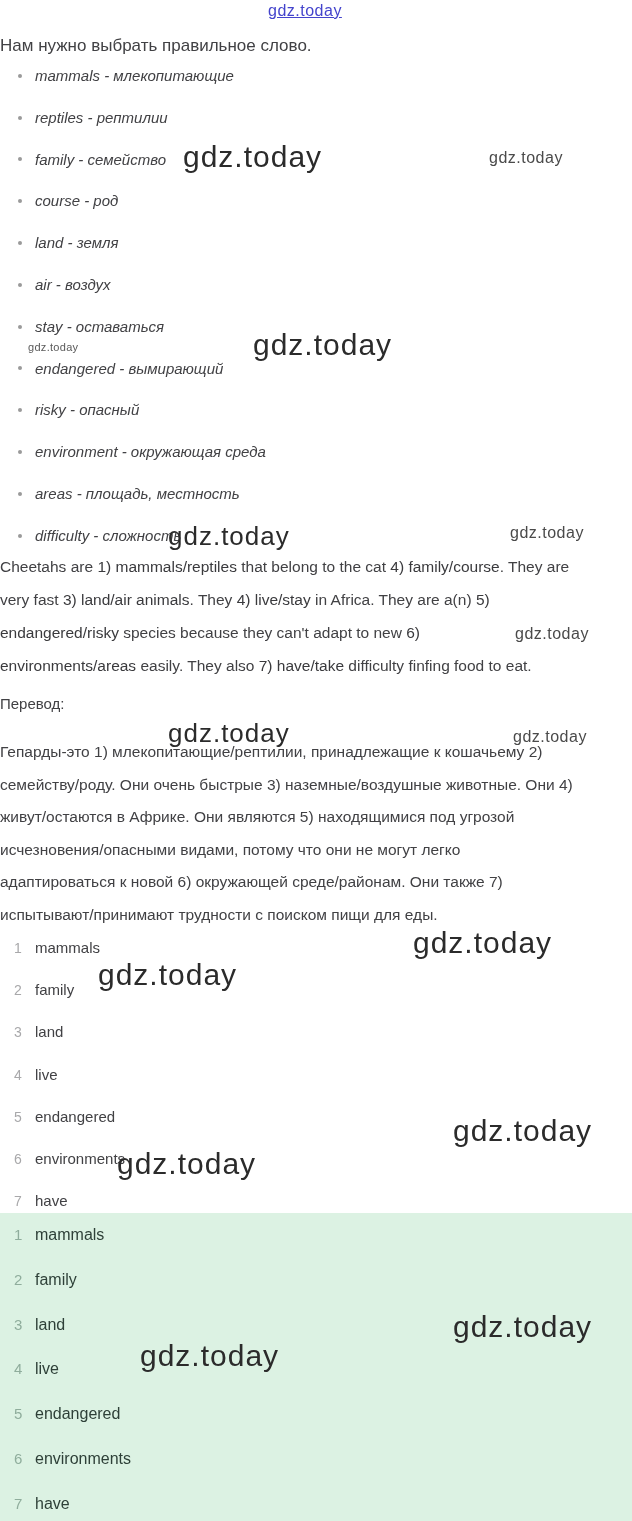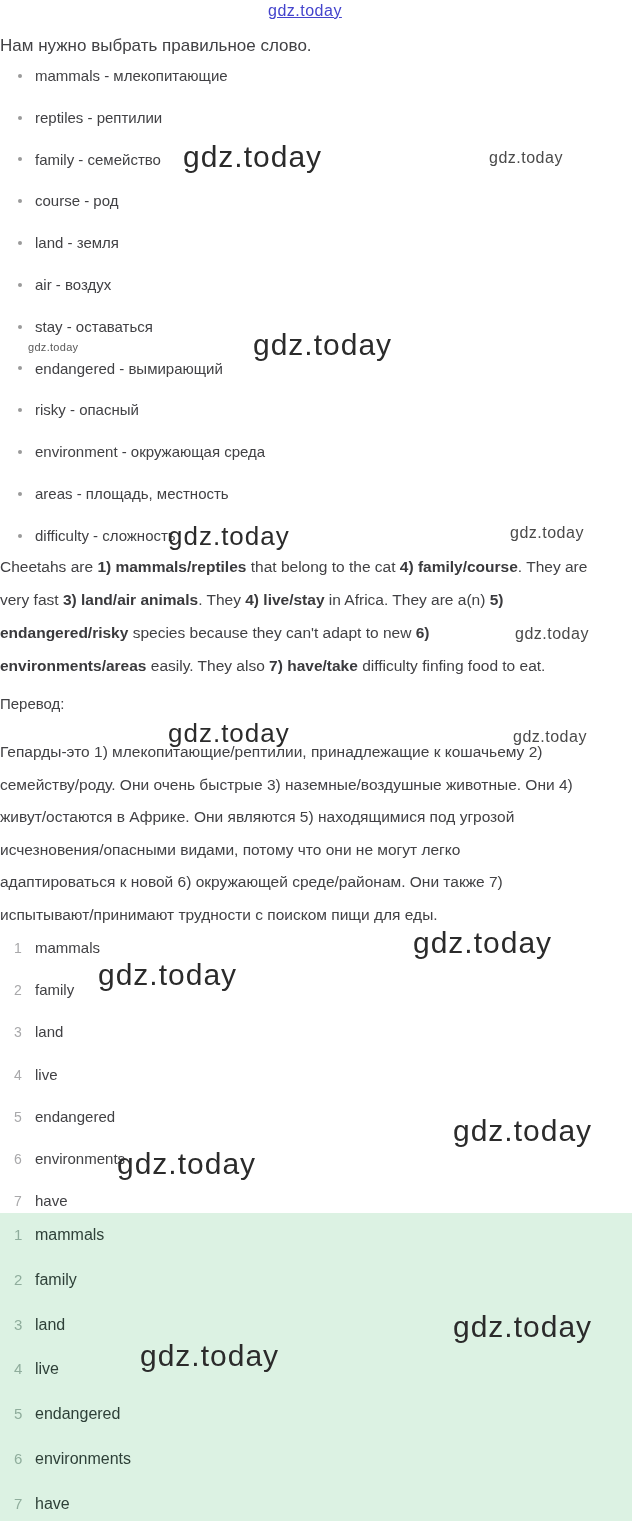--- a/index.html
+++ b/index.html
@@ -12,28 +12,28 @@
   .wm-lg { font-size:30px; line-height:34px; }
   .wm-md { font-size:26px; line-height:28px; }
   .wm-sm { font-size:16px; line-height:17px; color:#4a4a4a; letter-spacing:0.5px; }
   .wm-xs { font-size:11px; line-height:12px; color:#5a5a5a; letter-spacing:0.3px; }
   .wm-header { font-size:16px; line-height:18px; color:#4444cc; letter-spacing:0.5px; text-decoration:underline; cursor:pointer; }
 
   
   .intro { position:absolute; left:0; top:37px; font-size:17px; line-height:17px; }
 
   
-  .vocab { position:absolute; left:0; top:55px; list-style:none; }
+  .vocab { position:absolute; left:0; top:55px; list-style:none;font-style:italic; }
   .vocab li { position:relative; height:41.8px; line-height:41.8px; padding-left:35px; font-size:15px; white-space:nowrap; }
   .vocab .bullet { position:absolute; left:18px; top:50%; margin-top:-2px; width:4px; height:4px; border-radius:50%; background:#9a9a9a; }
 
   
   .para-en { position:absolute; left:0; top:550px; font-size:15.5px; }
   .para-en .pline { height:33px; line-height:33px; white-space:pre; }
-  .para-en b { font-weight:700; color:#3a3a3d; }
+  .para-en b { font-weight:400; color:#3a3a3d; }
 
   
   .trans-label { position:absolute; left:0; top:695px; font-size:15px; line-height:17px; }
   .para-ru { position:absolute; left:0; top:736px; font-size:15.5px; }
   .para-ru .rline { height:32.5px; line-height:32.5px; white-space:pre; }
 
   
   .answers { position:absolute; left:0; top:927px; width:632px; }
   .answers .arow { position:relative; height:42.2px; line-height:42.2px; padding-left:35px; }
   .answers .num { position:absolute; left:14px; font-size:14px; color:#a8a8aa; }

